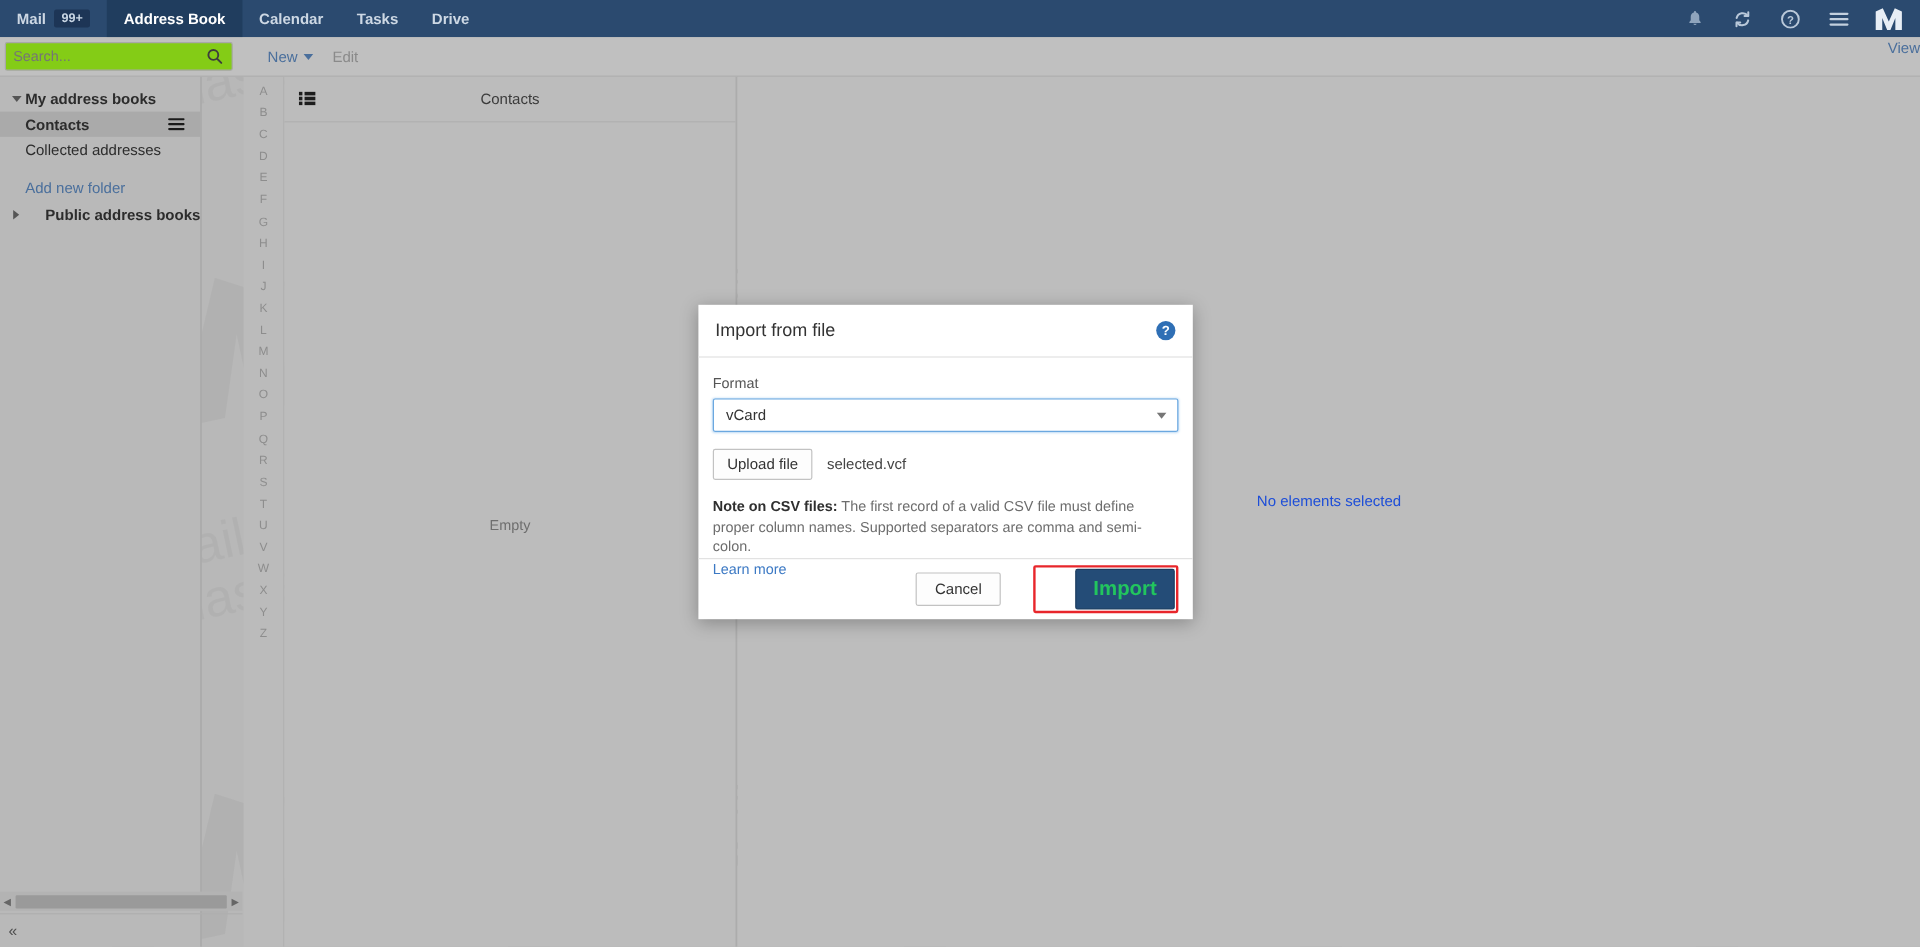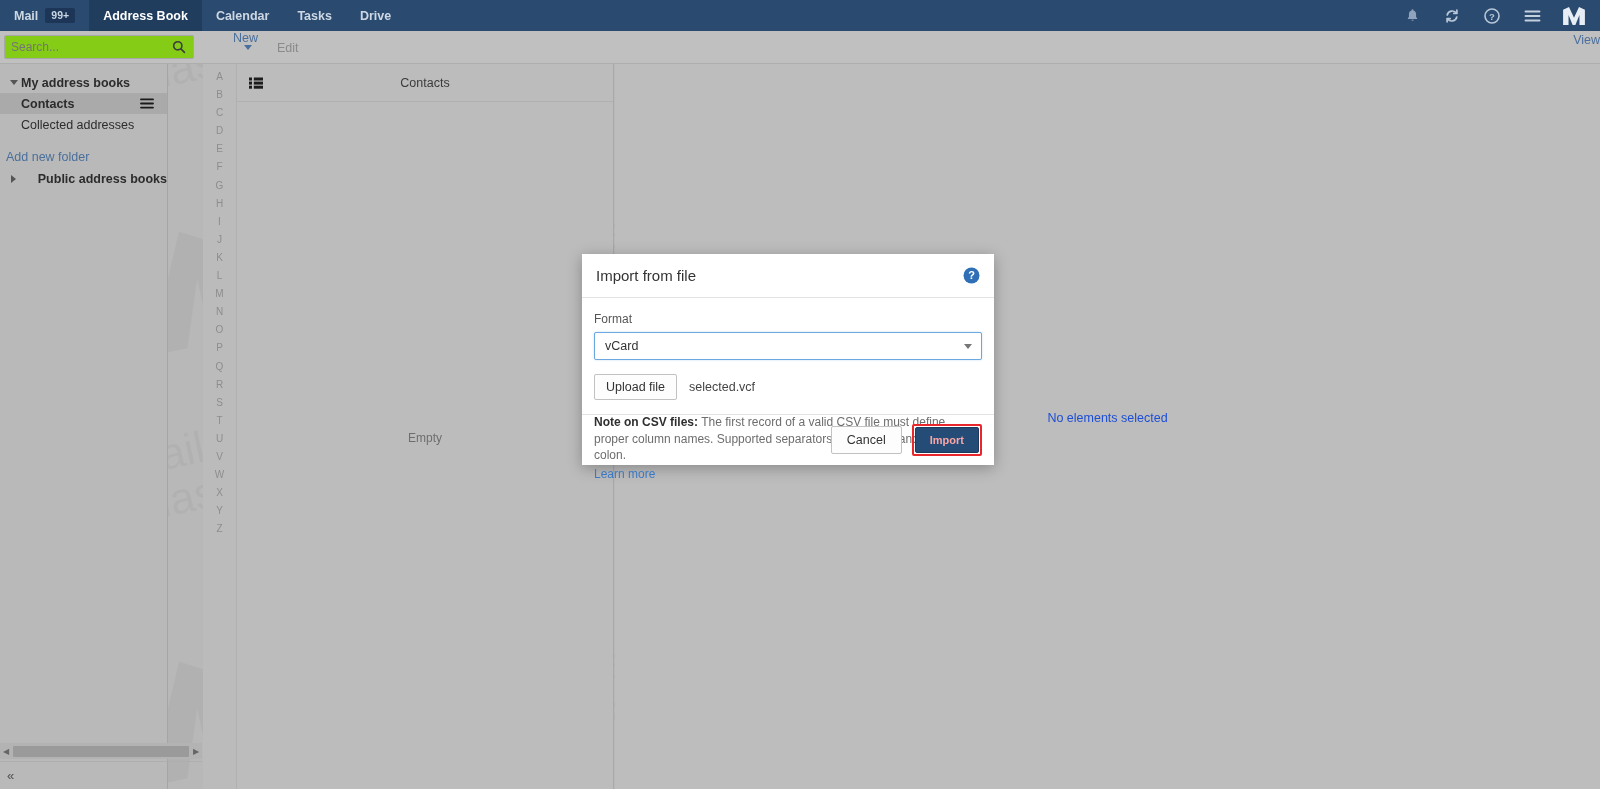--- a/index.html
+++ b/index.html
@@ -85,21 +85,21 @@
   .folder-item {
     display: flex; align-items: center; height: 21px; padding-left: 21px;
     font-size: 12.5px; color: #2c2c2c; cursor: pointer; position: relative;
   }
   .folder-item.selected { background: #aaaaaa; font-weight: bold; }
   .folder-item .act {
     position: absolute; right: 13px; top: 3px; width: 15px; height: 15px;
     display: flex; align-items: center; justify-content: center; color:#1b1b1b;
   }
   .side-link {
-    display: block; padding: 4px 0 4px 6px; font-size: 12.5px; color: #4a6f9c; cursor: pointer;
+    display: block; padding: 4px 0 4px 21px; font-size: 12.5px; color: #4a6f9c; cursor: pointer;
   }
   .sb-scroll {
     position: absolute; left: 0; bottom: 30px; width: 202px; height: 16px;
     background: #b3b3b3; display: flex; align-items: center;
   }
   .sb-arrow { width: 12px; height: 16px; display:flex;align-items:center;justify-content:center;
     color:#666; font-size: 8px; }
   .sb-thumb { flex: 1; height: 11px; background: #9a9a9a; border-radius: 1px; margin: 0 1px; cursor: pointer; }
   .sb-collapse {
     position: absolute; left: 0; bottom: 0; width: 202px; height: 28px;
@@ -146,21 +146,21 @@
 
   
   .wm-layer { position: absolute; inset: 0; overflow: hidden; pointer-events: none; }
   .wm {
     position: absolute; width: 300px; height: 160px; opacity: 0.055;
   }
   .wm svg { width: 100%; height: 100%; display: block; }
 
   
   .modal {
-    position: absolute; left: 582px; top: 254px; width: 412px; height: 211px;
+    position: absolute; left: 582px; top: 254px; width: 412px; height: 262px;
     background: #ffffff; box-shadow: 0 3px 14px rgba(0,0,0,0.28);
     z-index: 50; font-size: 12.5px;
   }
   .modal-head {
     height: 44px; border-bottom: 1px solid #e2e2e2;
     display: flex; align-items: center; padding: 0 14px;
   }
   .modal-title { font-size: 15px; color: #333; flex: 1; }
   .help-circle { cursor: pointer; display: flex; }
   .modal-body { padding: 14px 12px 0 12px; }
@@ -183,32 +183,32 @@
   }
   .filename { margin-left: 12px; font-size: 12.5px; color: #444; }
   .note {
     margin-top: 14px; font-size: 12px; color: #6d6d6d; line-height: 16.5px;
   }
   .note b { color: #2f2f2f; }
   .learn { display: inline-block; margin-top: 2px; color: #3c79c4; cursor: pointer; font-size: 12px; }
   .modal-foot {
     position: absolute; left: 0; right: 0; bottom: 0; height: 51px;
     border-top: 1px solid #e2e2e2; display: flex; align-items: center;
-    justify-content: flex-end; padding-right: 12px; gap: 0px;
+    justify-content: flex-end; padding-right: 12px; gap: 17px;
   }
   .btn-cancel {
     border: 1px solid #c2c2c2; background: #fdfdfd; border-radius: 2px;
     padding: 6px 15px; font-size: 12.5px; color: #333; cursor: pointer;
   }
   .btn-import-wrap {
     margin-left: 10px; border: 2px solid #e8262b; padding: 1px; border-radius: 2px;
   }
   .btn-import {
     background: #244c77; border: 1px solid #1c3c5f; border-radius: 2px;
-    padding: 6px 14px; font-size: 11px; color: #fca5a5; font-weight: bold; cursor: pointer;
+    padding: 6px 14px; font-size: 17px; color: #22c55e; font-weight: bold; cursor: pointer; margin-left: 32px;
   }
 </style>
 </head>
 <body>
 
 <div id="app">
 
   <div class="wm-layer" id="wm-layer">
       <div class="wm" style="left: -40px; top: -10px;">
 <svg viewBox="0 0 300 160" xmlns="http://www.w3.org/2000/svg">
@@ -448,21 +448,21 @@
   <div class="toolbar">
     <div class="searchwrap">
       <input type="text" placeholder="Search..." style="">
       <span class="sicon">
         <svg width="14" height="14" viewBox="0 0 16 16" fill="none" stroke="#3d3d3d" stroke-width="1.8">
           <circle cx="6.6" cy="6.6" r="4.7"></circle>
           <path d="M10.2 10.2 L14.2 14.2" stroke-linecap="round"></path>
         </svg>
       </span>
     </div>
-    <div class="tb-btn" style="left:224px;flex-direction:column;">
+    <div class="tb-btn" style="left:214px;">
       <span>New</span>
       <i class="caret-dn"></i>
     </div>
     <div class="tb-btn disabled" style="left:268px;">
       <span>Edit</span>
     </div>
     <div class="tb-right">
       <span>View</span>
     </div>
   </div>

